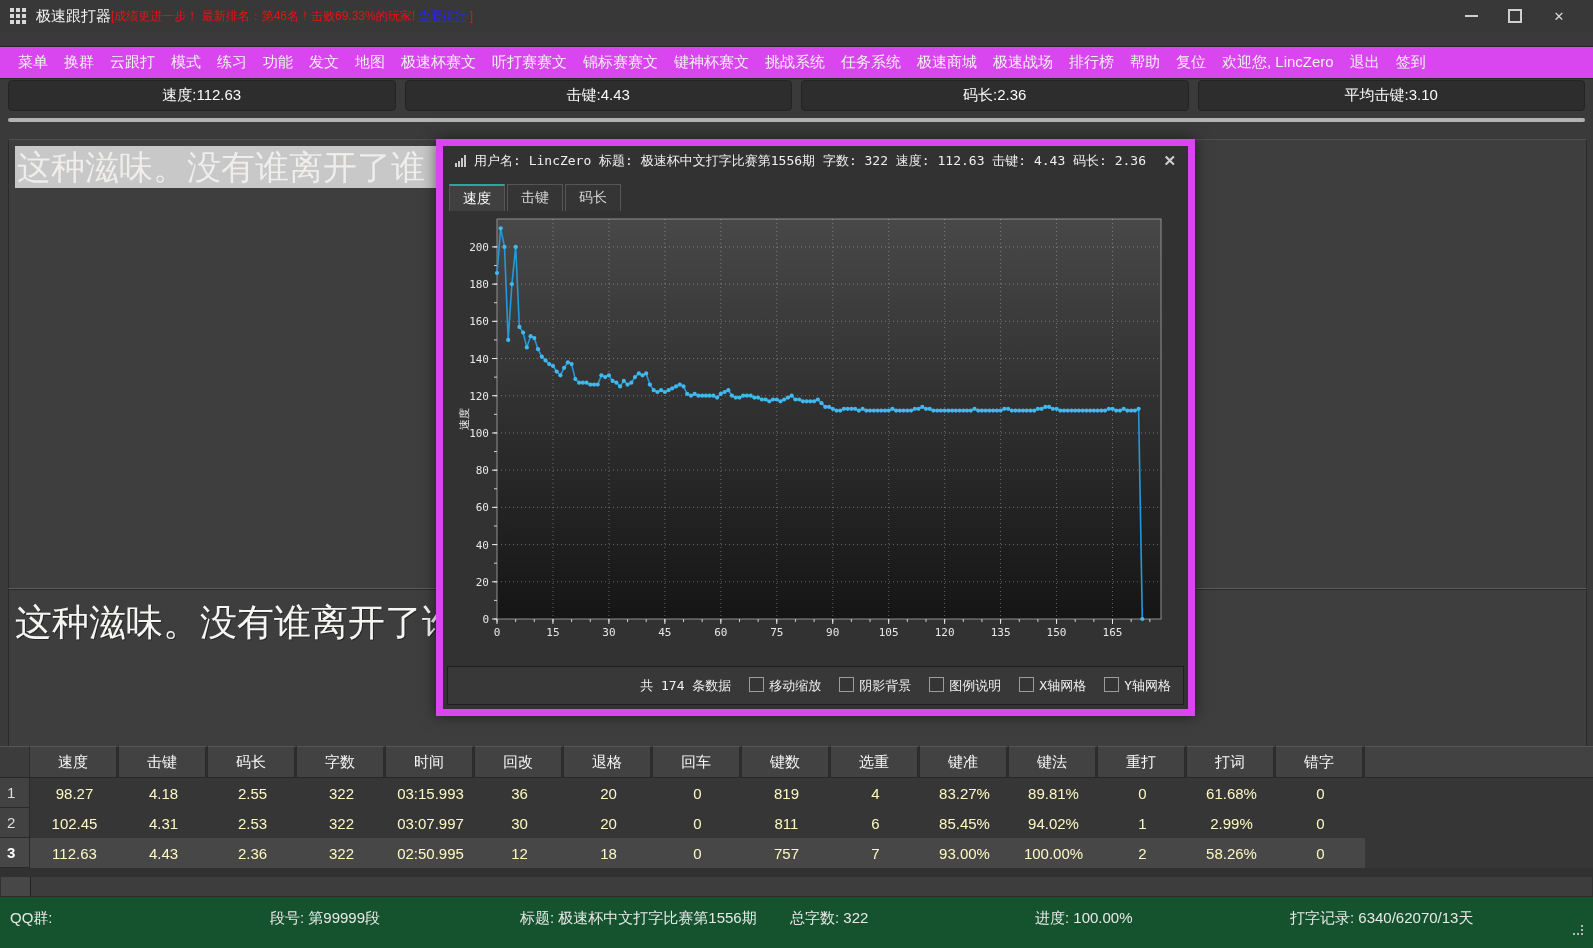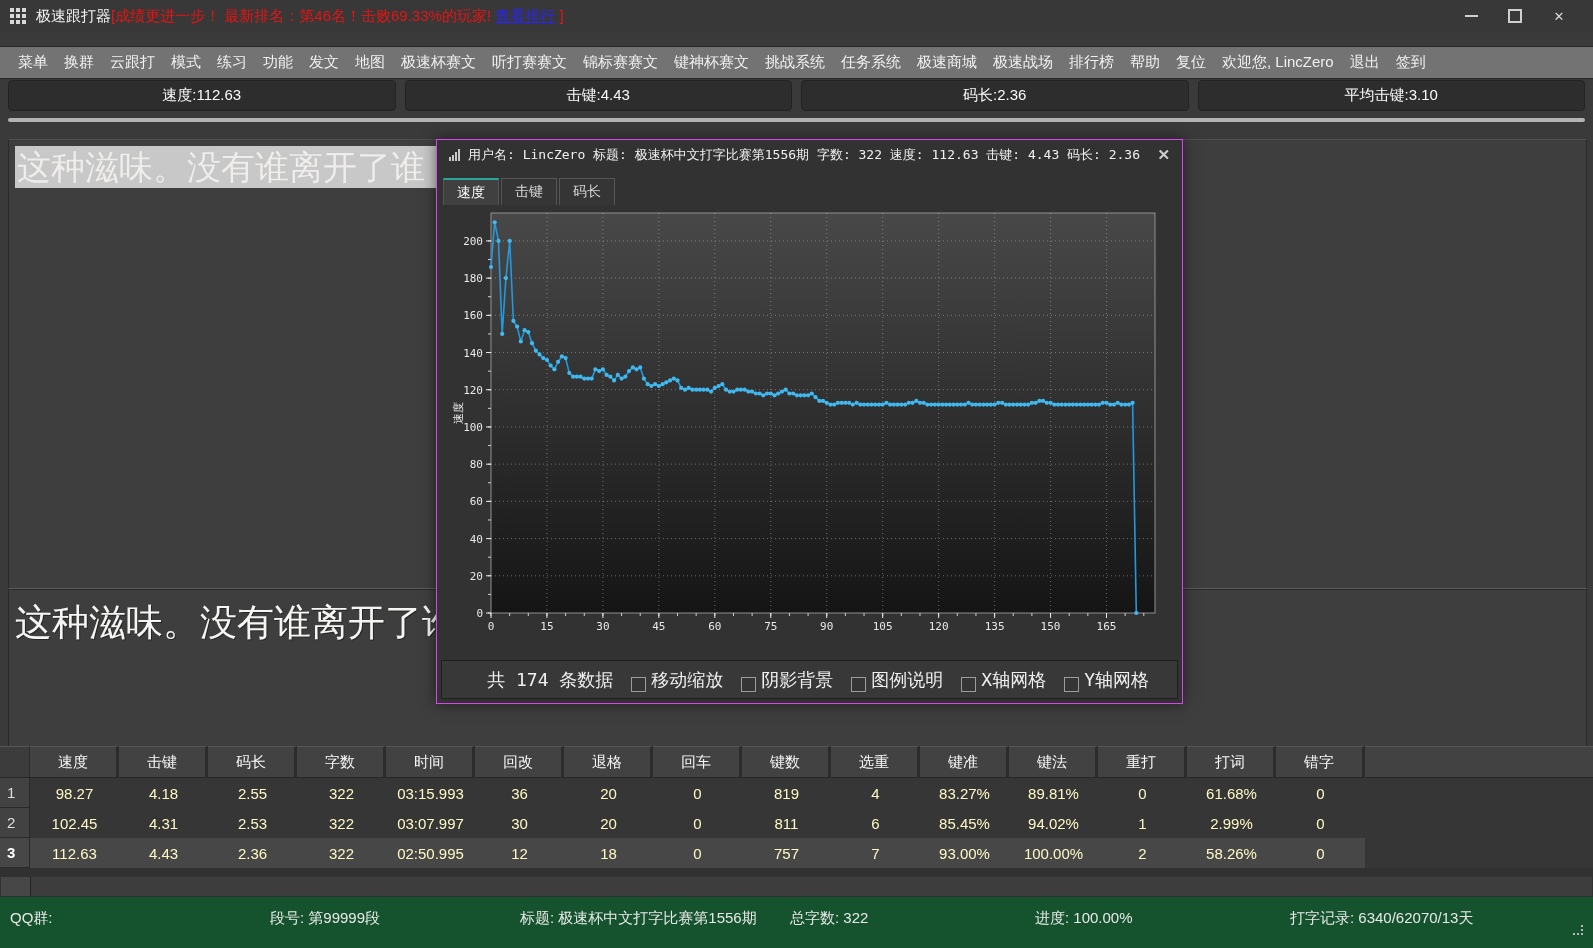--- a/index.html
+++ b/index.html
@@ -5,30 +5,30 @@
   html,body{margin:0;padding:0}
   body{position:relative;width:1593px;height:948px;overflow:hidden;background:#3a3a3a;
        font-family:"Liberation Sans",sans-serif;color:#eee;-webkit-font-smoothing:antialiased}
 
   
   .titlebar{position:absolute;top:0;left:0;right:0;height:32px;background:#383838;
             display:flex;align-items:center;padding-left:10px}
   .app-icon{display:grid;grid-template-columns:repeat(3,5px);grid-auto-rows:5px;gap:1px;margin-right:9px}
   .app-icon i{width:4px;height:4px;background:#d8d8d8}
   .app-title{font-size:15px;color:#f2f2f2;white-space:nowrap}
-  .notice{font-size:15px;color:#e81313;white-space:nowrap}
+  .notice{font-size:12px;color:#e81313;white-space:nowrap}
   .rank-link{color:#2a23ff;text-decoration:underline;cursor:pointer}
   .win-controls{margin-left:auto;display:flex;align-items:center;gap:16px;padding-right:20px}
   .wc{width:28px;height:20px;display:flex;align-items:center;justify-content:center;color:#d8d8d8;
       font-size:13px;cursor:pointer}
   .minbar{width:13px;height:2px;background:#cfcfcf}
   .maxbox{width:10px;height:10px;border:2px solid #cfcfcf}
 
   
-  .menubar{position:absolute;top:46px;left:0;right:0;height:31px;background:#737373;
+  .menubar{position:absolute;top:46px;left:0;right:0;height:31px;background:#d946ef;
            border-top:1px solid #272727;border-bottom:1px solid #272727;
            display:flex;align-items:center;gap:16px;padding-left:18px;font-size:15px;white-space:nowrap}
   .menu-item{color:#f0f0f0;cursor:default}
 
   
   .statsbar{position:absolute;top:80px;left:8px;width:1577px;height:31px;display:flex;gap:9px}
   .stat-btn{flex:1;background:#2d2d2d;border:1px solid #232323;border-radius:4px;
             display:flex;align-items:center;justify-content:center;font-size:15px;color:#fafafa}
 
   .progress-line{position:absolute;top:118px;left:8px;width:1577px;height:4px;background:#b3b3b3;border-radius:2px}
@@ -39,39 +39,39 @@
   .typed-line{position:absolute;top:6px;left:6px;height:42px;line-height:42px;width:1160px;
               background:#c8c8c8;color:#efeeec;font-size:34px;white-space:nowrap;overflow:hidden;
               text-shadow:0 0 1px #bdbdbd;padding-left:2px}
   .bottom-panel{position:absolute;top:589px;left:8px;width:1577px;height:156px;background:#3e3e3e;
                 border:1px solid #2a2a2a;overflow:hidden}
   .source-line{position:absolute;top:8px;left:6px;font-size:37px;color:#f5f5f3;white-space:nowrap;
                text-shadow:1px 1px 0 #262626}
 
   
   .chart-window{position:absolute;left:436px;top:139px;width:745px;height:563px;background:#323232;
-                border:1px solid #d946ef;box-shadow:0 0 14px rgba(0,0,0,.5);z-index:5}
+                border:7px solid #d946ef;box-shadow:0 0 14px rgba(0,0,0,.5);z-index:5}
   .chart-header{height:30px;display:flex;align-items:center;gap:8px;padding:0 12px}
   .bars-icon{display:flex;align-items:flex-end;gap:1px;height:12px}
   .bars-icon i{width:2px;background:#c9c9c9}
   .bars-icon i:nth-child(1){height:4px}.bars-icon i:nth-child(2){height:6px}
   .bars-icon i:nth-child(3){height:9px}.bars-icon i:nth-child(4){height:12px}
   .chart-info{font-family:"DejaVu Sans Mono",monospace;font-size:13px;color:#f0f0f0;white-space:nowrap}
   .chart-close{margin-left:auto;color:#cfcfcf;font-size:15px;font-weight:bold;cursor:pointer}
   .chart-tabs{position:absolute;top:38px;left:6px;display:flex;gap:2px;height:27px}
   .tab{padding:0 13px;display:flex;align-items:center;font-size:14px;background:#353535;
        border:1px solid #565656;border-bottom:none;color:#d6d6d6;cursor:pointer}
   .tab.active{background:#404040;border-top:2px solid #2aa79b;color:#fff}
   .plot-wrap{position:absolute;left:14px;top:63px;width:712px;height:436px}
   .plot-wrap svg{width:100%;height:100%;display:block}
   .tick{fill:#e8e8e8;font-size:11px;font-family:"DejaVu Sans Mono",monospace}
   .chart-footer{position:absolute;left:4px;right:4px;top:520px;height:37px;background:#383838;
                 border:1px solid #1f1f1f;display:flex;align-items:center;justify-content:flex-end;
-                gap:18px;padding-right:28px;font-size:18px;font-family:"DejaVu Sans Mono",monospace;color:#efefef;white-space:nowrap}
-  .chk{display:flex;align-items:flex-end;gap:5px;cursor:pointer}
+                gap:18px;padding-right:12px;font-size:13px;font-family:"DejaVu Sans Mono",monospace;color:#efefef;white-space:nowrap}
+  .chk{display:flex;align-items:flex-start;gap:5px;cursor:pointer}
   .chk .box{width:13px;height:13px;border:1px solid #9c9c9c;background:#353535;display:inline-block}
 
   
   .table{position:absolute;top:746px;left:0;width:1593px;height:150px;background:#313131}
   .t-head,.t-row{display:grid;grid-template-columns:30px repeat(15,89px) 1fr}
   .t-head{height:32px}
   .t-head .t-cell{background:#424242;border-right:3px solid #2c2c2c;border-top:1px solid #565656;
                   border-bottom:1px solid #262626;display:flex;align-items:center;justify-content:center;
                   font-size:15px;color:#f7f7f7}
   .t-head .corner{background:#3c3c3c;border-right:1px solid #2c2c2c}

